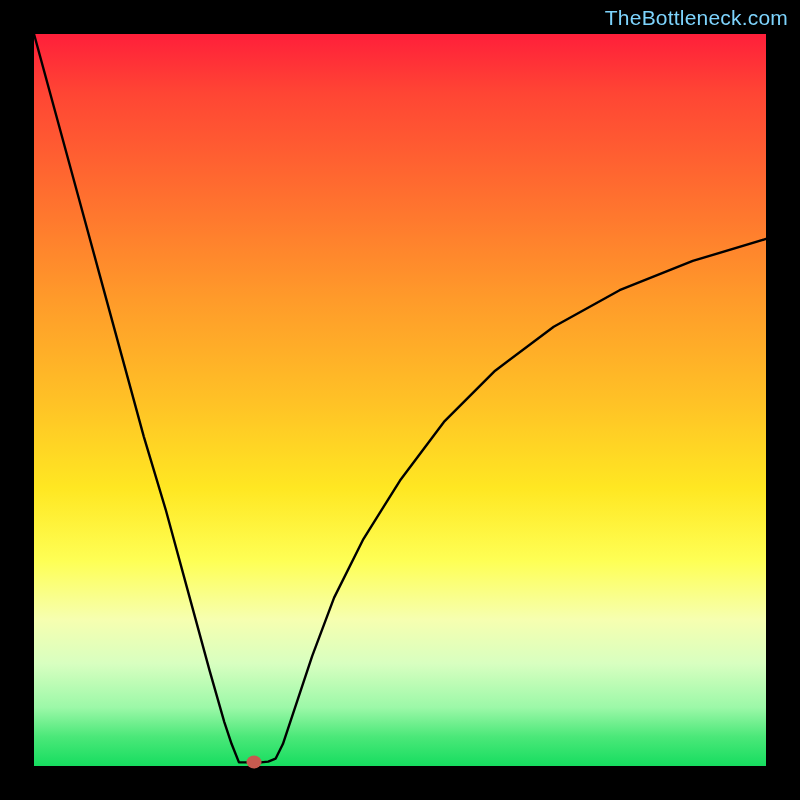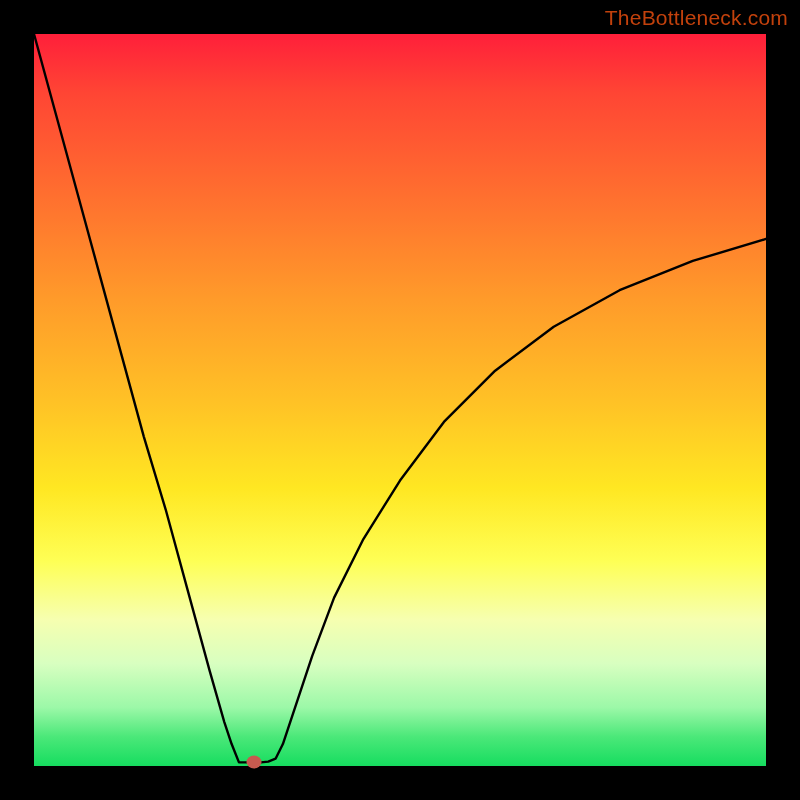--- a/index.html
+++ b/index.html
@@ -39,21 +39,21 @@
       #d8ffc0 86%,
       #9cf8a8 92%,
       #4be879 96%,
       #16dd5f 100%
     );
   }
   .watermark {
     position: absolute;
     top: 6px;
     right: 12px;
-    color: #c2410c;
+    color: #7dd3fc;
     font-size: 21px;
     font-weight: 500;
     letter-spacing: 0.2px;
     user-select: none;
   }
   svg.curve {
     position: absolute;
     left: 0;
     top: 0;
     width: 732px;

